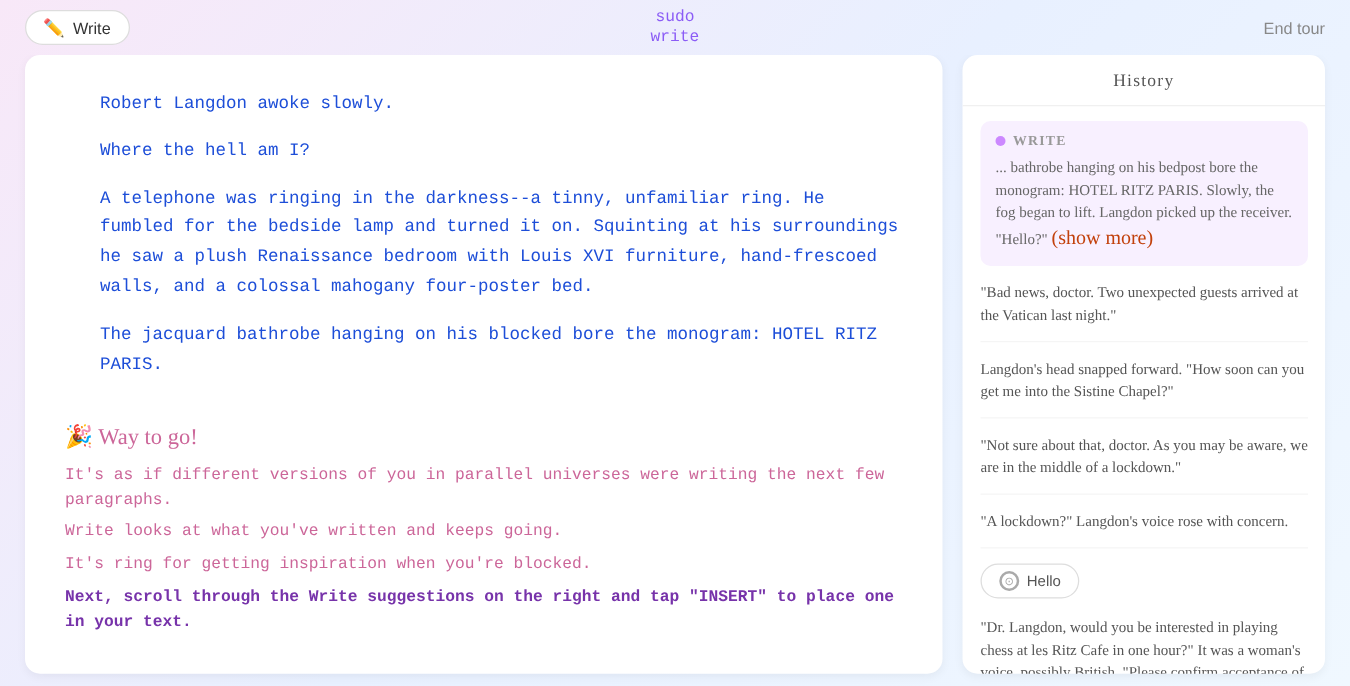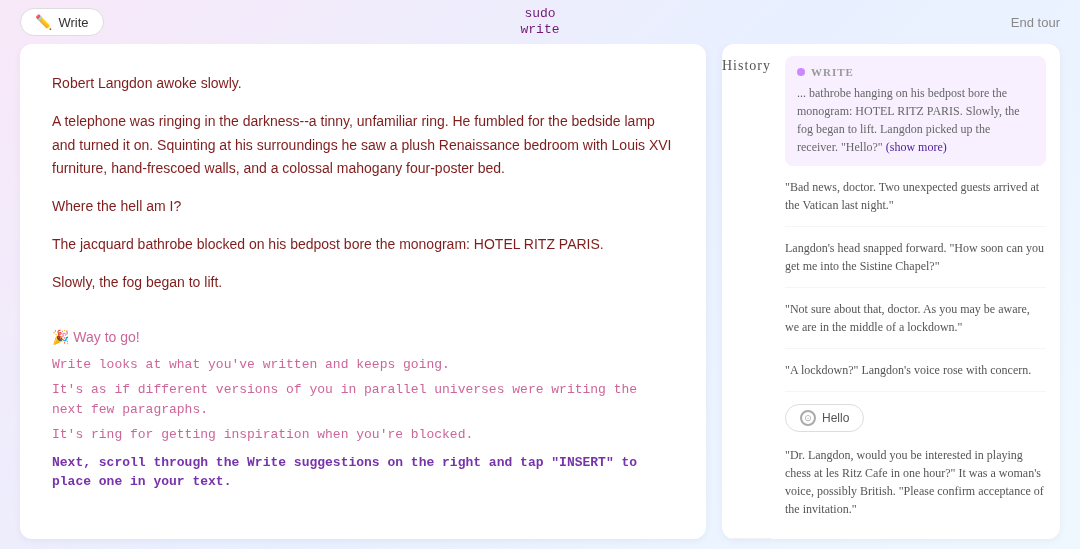--- a/index.html
+++ b/index.html
@@ -26,21 +26,21 @@
       position: absolute;
       left: 50%;
       transform: translateX(-50%);
       display: flex;
       flex-direction: column;
       align-items: center;
     }
     .logo-text {
       font-family: 'Courier New', monospace;
       font-size: 13px;
-      color: #701a75;
+      color: #8b5cf6;
       line-height: 1.2;
       text-align: center;
     }
     .logo-text .sudo { display: block; }
     .logo-text .write-logo { display: block; }
     .write-btn {
       display: flex;
       align-items: center;
       gap: 6px;
       background: white;
@@ -74,40 +74,41 @@
     .editor-panel {
       flex: 1;
       background: white;
       border-radius: 12px;
       padding: 28px 32px;
       margin-right: 16px;
       overflow-y: auto;
       box-shadow: 0 2px 8px rgba(0,0,0,0.05);
     }
     .editor-text {
-      font-family: Liberation Sans, sans-serif;
+      font-family: Liberation Mono, monospace;
       font-size: 14px;
       line-height: 1.7;
-      color: #7f1d1d;
+      color: #1d4ed8;
+      margin-left: 28px;
     }
     .editor-text p {
       margin-bottom: 14px;
     }
     .editor-text p:last-child {
       margin-bottom: 0;
     }
 
     
     .tip-section {
       margin-top: 24px;
       padding-top: 10px;
     }
     .tip-title {
-      font-family: Liberation Sans, sans-serif;
-      font-size: 14px;
+      font-family: Liberation Serif, serif;
+      font-size: 18px;
       color: #cc6699;
       margin-bottom: 10px;
     }
     .tip-text {
       font-family: 'Courier New', monospace;
       font-size: 13px;
       color: #cc6699;
       margin-bottom: 6px;
       line-height: 1.5;
     }
@@ -115,28 +116,28 @@
       font-family: 'Courier New', monospace;
       font-size: 13px;
       color: #7733aa;
       font-weight: bold;
       margin-top: 8px;
       line-height: 1.5;
     }
 
     
     .history-panel {
-      width: 338px;
+      width: 290px;
       background: white;
       border-radius: 12px;
       padding: 0;
       overflow-y: auto;
       box-shadow: 0 2px 8px rgba(0,0,0,0.05);
       display: flex;
-      flex-direction: row;
+      flex-direction: column;
     }
     .history-title {
       text-align: center;
       font-size: 14px;
       color: #555;
       padding: 14px 0 10px 0;
       border-bottom: 1px solid #f0f0f0;
       letter-spacing: 1px;
     }
     .history-content {
@@ -167,22 +168,22 @@
       height: 8px;
       background: #cc88ff;
       border-radius: 50%;
     }
     .write-block-text {
       font-size: 12px;
       color: #666;
       line-height: 1.5;
     }
     .show-more {
-      color: #4c1d95;
-      font-size: 12px;
+      color: #c2410c;
+      font-size: 16px;
       text-align: right;
     }
 
     
     .history-item {
       font-size: 12px;
       color: #555;
       line-height: 1.5;
       margin-bottom: 12px;
       padding-bottom: 12px;
@@ -233,30 +234,29 @@
     </div>
   </div>
   <button class="end-tour-btn">End tour</button>
 </div>
 
 <div class="main-content">
 
   <div class="editor-panel">
     <div class="editor-text">
       <p>Robert Langdon awoke slowly.</p>
+      <p>Where the hell am I?</p>
       <p>A telephone was ringing in the darkness--a tinny, unfamiliar ring. He fumbled for the bedside lamp and turned it on. Squinting at his surroundings he saw a plush Renaissance bedroom with Louis XVI furniture, hand-frescoed walls, and a colossal mahogany four-poster bed.</p>
-      <p>Where the hell am I?</p>
-      <p>The jacquard bathrobe blocked on his bedpost bore the monogram: HOTEL RITZ PARIS.</p>
-      <p>Slowly, the fog began to lift.</p>
+      <p>The jacquard bathrobe hanging on his blocked bore the monogram: HOTEL RITZ PARIS.</p>
     </div>
 
     <div class="tip-section">
       <div class="tip-title">🎉 Way to go!</div>
+      <div class="tip-text">It's as if different versions of you in parallel universes were writing the next few paragraphs.</div>
       <div class="tip-text">Write looks at what you've written and keeps going.</div>
-      <div class="tip-text">It's as if different versions of you in parallel universes were writing the next few paragraphs.</div>
       <div class="tip-text">It's ring for getting inspiration when you're blocked.</div>
       <div class="tip-text-bold">Next, scroll through the Write suggestions on the right and tap "INSERT" to place one in your text.</div>
     </div>
   </div>
 
   <div class="history-panel">
     <div class="history-title">History</div>
     <div class="history-content">
 
       <div class="write-block">

